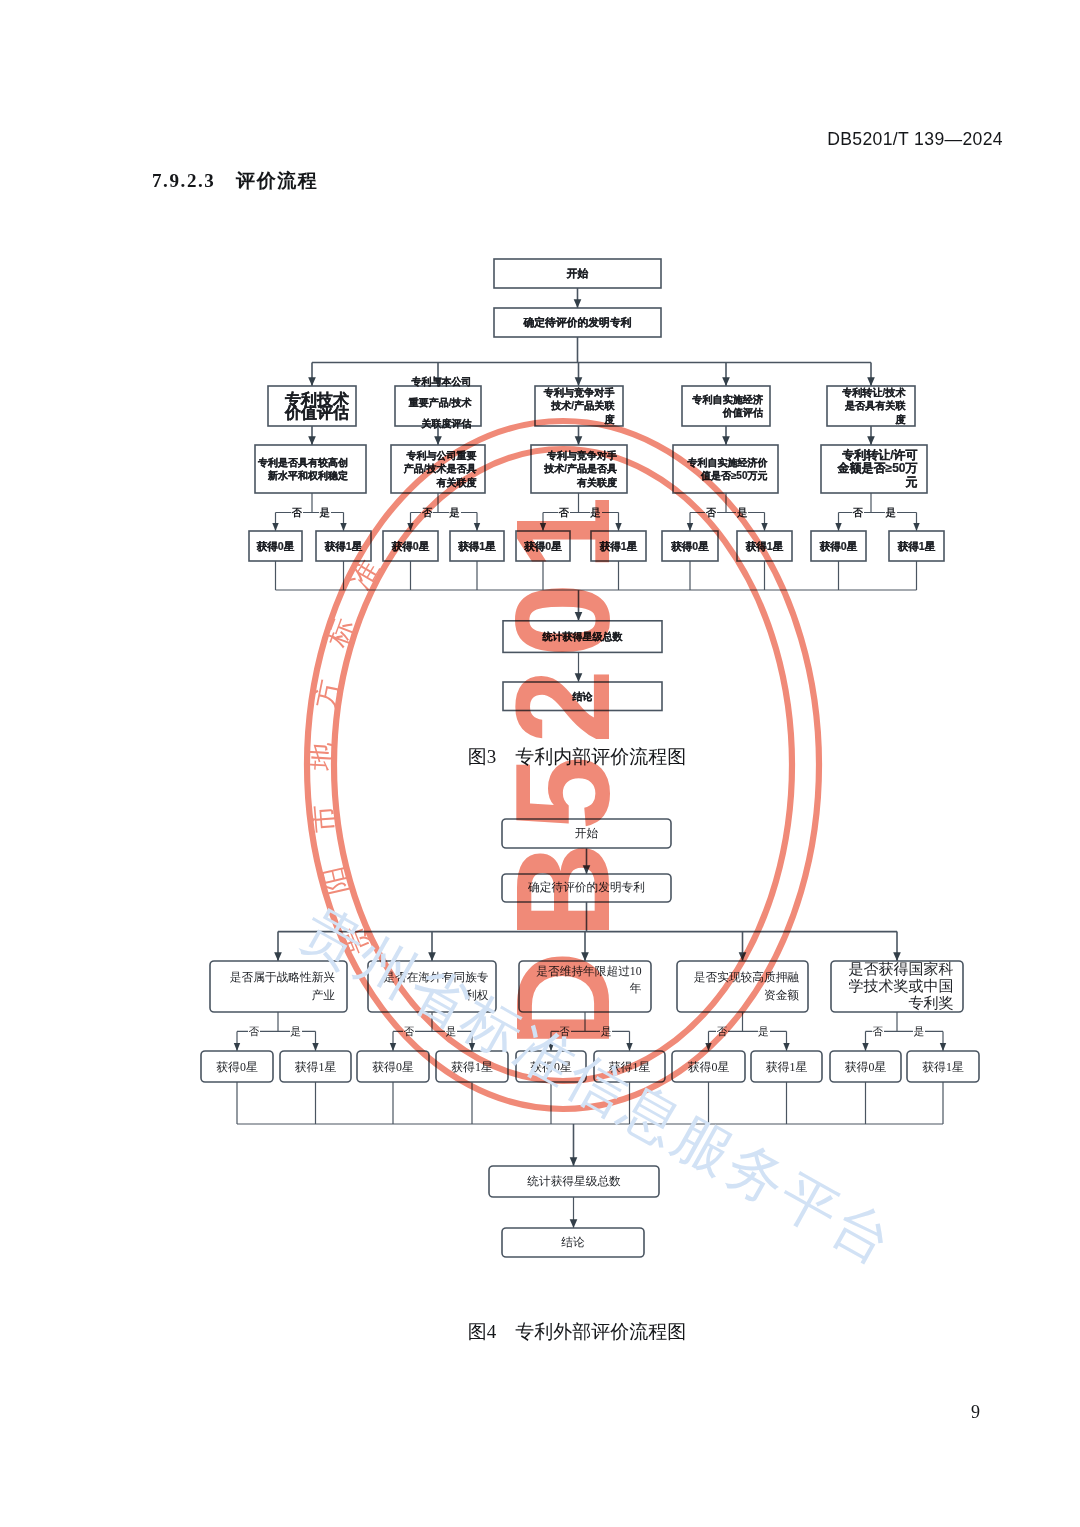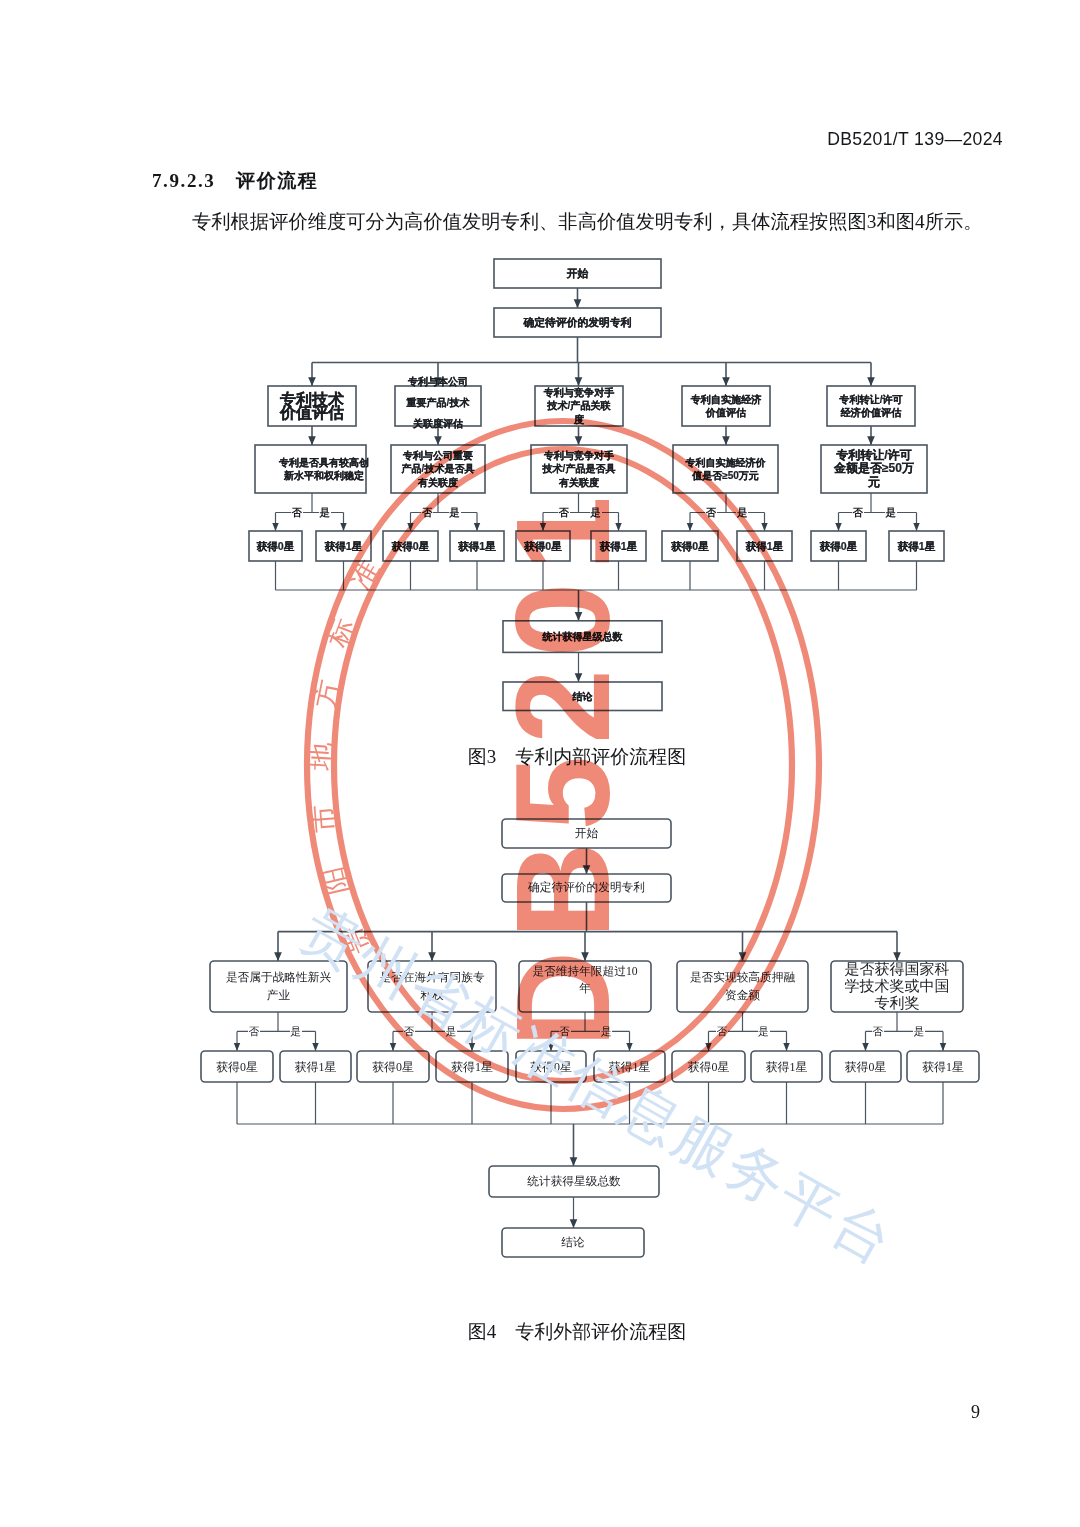--- a/index.html
+++ b/index.html
@@ -7,21 +7,21 @@
        font-family:"Liberation Serif",serif;}
   .page{position:absolute;left:0;top:0;width:1080px;height:1527px;overflow:hidden;margin-left:24px;}
   .abs{position:absolute;font-family:Liberation Serif, serif;}
   #hdr{right:101px;top:129px;font-family:"Liberation Sans",sans-serif;font-size:17.6px;color:#15171a;letter-spacing:0.35px;}
   #secttitle{left:128px;top:168px;font-size:19px;font-weight:bold;color:#15171a;white-space:pre;letter-spacing:1.6px;}
   #para{left:168px;top:208px;font-size:19.3px;color:#15171a;letter-spacing:0px;}
   #pageno{right:124px;top:1402px;font-size:18px;color:#15171a;}
   .cap{font-size:19px;font-weight:normal;color:#15171a;white-space:pre;text-align:center;width:100%;}
   svg.flow{position:absolute;left:0;top:0;width:1080px;height:1527px;pointer-events:none;}
   .lbl{position:absolute;display:flex;align-items:center;justify-content:center;
-       text-align:center;color:#1c1f24;word-break:break-all;line-break:anywhere;border-radius:11px;}
+       text-align:right;color:#1c1f24;word-break:break-all;line-break:anywhere;border-radius:11px;}
   .f3 .lbl{font-family:"Liberation Sans",sans-serif;font-weight:bold;-webkit-text-stroke:0.22px #1c1f24;}
   .f4 .lbl{font-family:"Liberation Serif",serif;}
   .yn{position:absolute;font-family:"Liberation Sans",sans-serif;font-weight:bold;
       font-size:10.4px;color:#1c1f24;background:#fff;width:12px;text-align:center;line-height:11px;}
   .f4 .yn{font-family:"Liberation Serif",serif;font-weight:normal;font-size:10.8px;line-height:11px;}
 
   .sealtext{left:239px;top:696px;width:600px;height:140px;
             font-family:"Liberation Sans",sans-serif;font-weight:bold;font-size:134px;
             color:#f08a78;white-space:nowrap;line-height:140px;letter-spacing:12px;
             text-align:center;transform:rotate(-90deg);transform-origin:center;}
@@ -30,21 +30,20 @@
           font-family:"Liberation Serif",serif;font-size:57px;line-height:80px;
           letter-spacing:3.6px;white-space:nowrap;text-align:center;
           transform:rotate(29.2deg);transform-origin:center;}
 </style>
 </head>
 <body>
 
 <div class="page">
 <div class="abs" id="hdr">DB5201/T 139—2024</div>
 <div class="abs" id="secttitle">7.9.2.3 评价流程</div>
-<div class="abs" id="para">专利根据评价维度可分为高价值发明专利、非高价值发明专利，具体流程按照图3和图4所示。</div>
 <div class="abs" id="pageno">9</div>
 <div class="f3">
 <svg class="flow" viewBox="0 0 1080 1527">
 <rect x="470" y="259" width="167" height="29" rx="0" fill="#ffffff" stroke="#4a5561" stroke-width="1.6"></rect>
 <line x1="553.5" y1="288" x2="553.5" y2="308" stroke="#4a5561" stroke-width="1.6"></line>
         <path d="M 553.5 308 L 549.7 299.2 L 557.3 299.2 Z" fill="#333f49"></path>
 <rect x="470" y="308" width="167" height="29" rx="0" fill="#ffffff" stroke="#4a5561" stroke-width="1.6"></rect>
 <line x1="553.5" y1="337" x2="553.5" y2="362.5" stroke="#4a5561" stroke-width="1.6"></line>
 <line x1="288" y1="362.5" x2="847" y2="362.5" stroke="#4a5561" stroke-width="1.6"></line>
 <line x1="288" y1="362.5" x2="288" y2="386" stroke="#4a5561" stroke-width="1.6"></line>
@@ -134,22 +133,22 @@
 <line x1="554.5" y1="652.4" x2="554.5" y2="682" stroke="#4a5561" stroke-width="1.2"></line>
         <path d="M 554.5 682 L 550.7 673.2 L 558.3 673.2 Z" fill="#333f49"></path>
 <rect x="479" y="682" width="159" height="28.5" rx="0" fill="#ffffff" stroke="#4a5561" stroke-width="1.6"></rect>
 </svg>
 <div class="lbl" style="left:470px;top:259px;width:167px;height:29px;font-size:10.8px;line-height:13px;">开始</div>
 <div class="lbl" style="left:470px;top:308px;width:167px;height:29px;font-size:10.8px;line-height:13px;">确定待评价的发明专利</div>
 <div class="lbl" style="left:251px;top:386px;width:74px;height:40px;font-size:16px;line-height:13.4px;">专利技术价值评估</div>
 <div class="lbl" style="left:380.5px;top:386px;width:67px;height:32px;font-size:10px;line-height:21px;">专利与本公司重要产品/技术关联度评估</div>
 <div class="lbl" style="left:519.5px;top:386px;width:71px;height:40px;font-size:10.1px;line-height:13.4px;">专利与竞争对手技术/产品关联度</div>
 <div class="lbl" style="left:665px;top:386px;width:74px;height:40px;font-size:10.1px;line-height:13.4px;">专利自实施经济价值评估</div>
-<div class="lbl" style="left:812.5px;top:386px;width:69px;height:40px;font-size:10.1px;line-height:13.4px;">专利转让/许可经济价值评估</div>
-<div class="lbl" style="left:253px;top:445px;width:94px;height:48px;font-size:10px;line-height:13.1px;">专利是否具有较高创新水平和权利稳定</div>
+<div class="lbl" style="left:812.5px;top:386px;width:69px;height:40px;font-size:10.1px;line-height:13.4px;">专利转让/技术是否具有关联度</div>
+<div class="lbl" style="left:230px;top:445px;width:94px;height:48px;font-size:10px;line-height:13.1px;">专利是否具有较高创新水平和权利稳定</div>
 <div class="lbl" style="left:375.5px;top:445px;width:77px;height:48px;font-size:10px;line-height:13.1px;">专利与公司重要产品/技术是否具有关联度</div>
 <div class="lbl" style="left:517px;top:445px;width:76px;height:48px;font-size:10px;line-height:13.1px;">专利与竞争对手技术/产品是否具有关联度</div>
 <div class="lbl" style="left:659.5px;top:445px;width:84px;height:48px;font-size:10px;line-height:13.1px;">专利自实施经济价值是否≥50万元</div>
 <div class="lbl" style="left:806.5px;top:445px;width:87px;height:48px;font-size:12px;line-height:13.1px;">专利转让/许可金额是否≥50万元</div>
 <div class="lbl" style="left:225px;top:531px;width:53px;height:30px;font-size:10.6px;line-height:13px;">获得0星</div>
 <div class="lbl" style="left:292px;top:531px;width:55px;height:30px;font-size:10.6px;line-height:13px;">获得1星</div>
 <div class="lbl" style="left:359px;top:531px;width:55px;height:30px;font-size:10.6px;line-height:13px;">获得0星</div>
 <div class="lbl" style="left:426px;top:531px;width:54px;height:30px;font-size:10.6px;line-height:13px;">获得1星</div>
 <div class="lbl" style="left:492px;top:531px;width:54px;height:30px;font-size:10.6px;line-height:13px;">获得0星</div>
 <div class="lbl" style="left:567px;top:531px;width:55px;height:30px;font-size:10.6px;line-height:13px;">获得1星</div>

